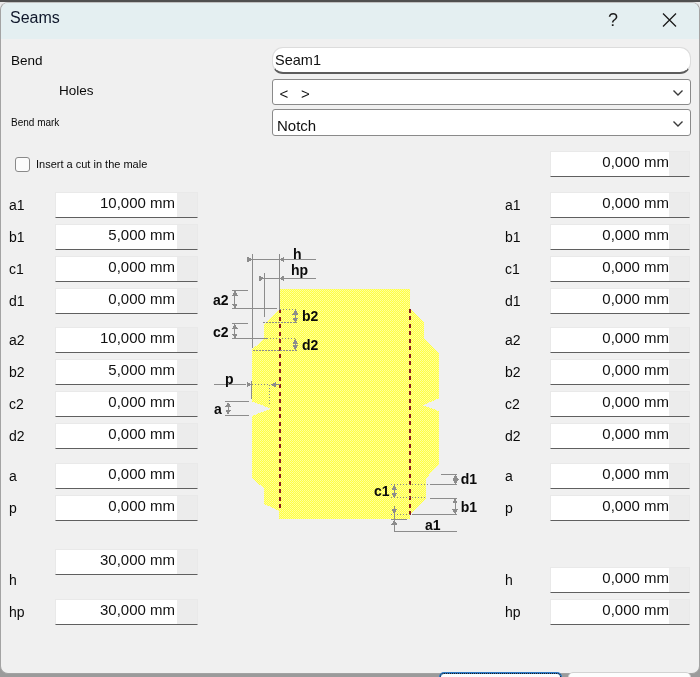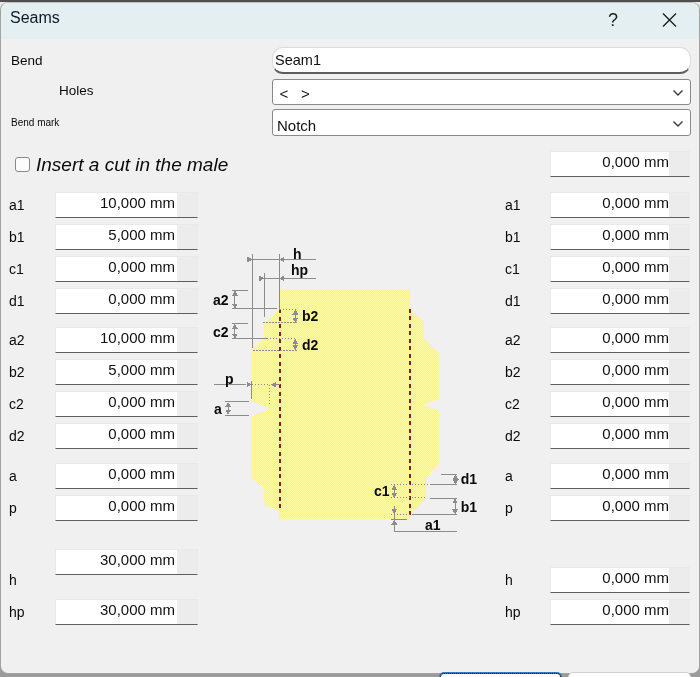--- a/index.html
+++ b/index.html
@@ -56,21 +56,21 @@
       <path d="M 1.5 1.5 L 6 6 L 10.5 1.5" stroke="#3a3a3a" stroke-width="1.4" fill="none"></path>
     </svg>
 </div>
 <div class="combo" style="top:109px;height:27px;">
   <div class="cbtext" style="left:4px;top:7px;">Notch</div>
   <svg class="chev" style="top:10px;" width="12" height="8">
       <path d="M 1.5 1.5 L 6 6 L 10.5 1.5" stroke="#3a3a3a" stroke-width="1.4" fill="none"></path>
     </svg>
 </div>
 <div class="cb"></div>
-<div class="lbl" style="left:36px;top:157.5px;font-size:19px;font-style:italic;">Insert a cut in the male</div>
+<div class="lbl" style="left:36px;top:157.5px;font-size:11px;">Insert a cut in the male</div>
 <div class="rlbl" style="left:9px;top:197.5px;">a1</div>
 <div class="spin" style="left:55px;top:192px;width:143px;">
     <div class="grip"></div>
     <div class="v">10,000 mm</div>
   </div>
 <div class="rlbl" style="left:9px;top:229.5px;">b1</div>
 <div class="spin" style="left:55px;top:224px;width:143px;">
     <div class="grip"></div>
     <div class="v">5,000 mm</div>
   </div>

